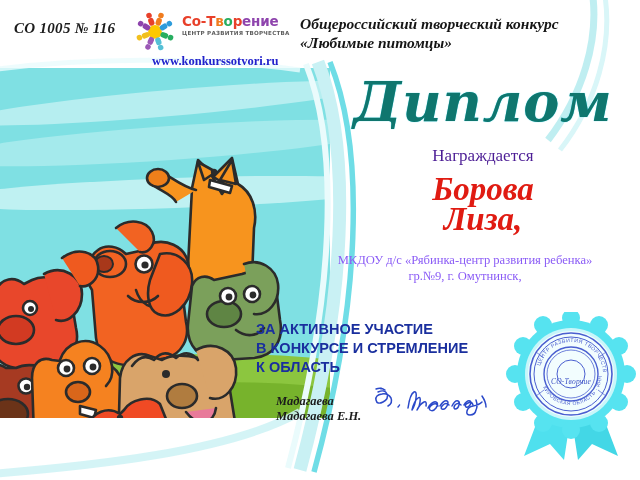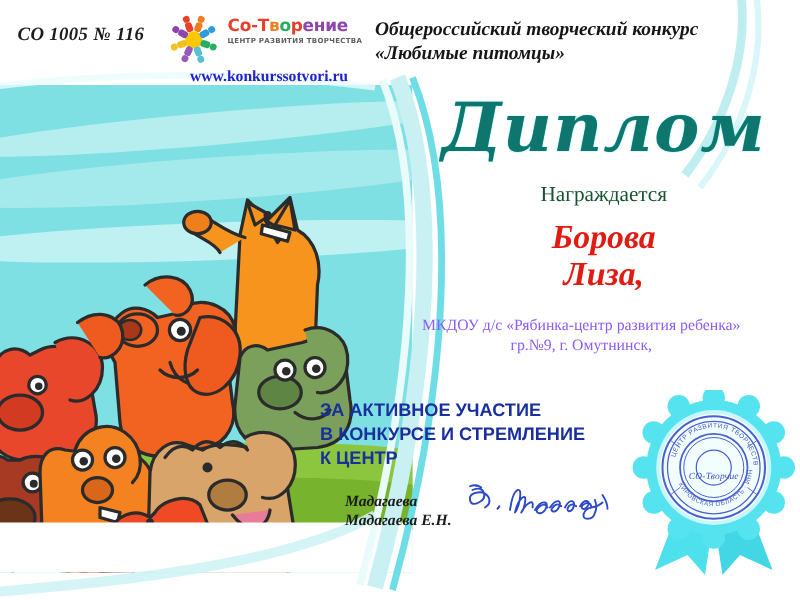--- a/index.html
+++ b/index.html
@@ -173,31 +173,31 @@
     letter-spacing: 1px;
     text-shadow: 0 0 1px #25d3e8;
   }
   .awarded-to {
     position: absolute;
     left: 352px;
     top: 146px;
     width: 262px;
     text-align: center;
     font-size: 17px;
-    color: #14532d;
+    color: #4c1d95;
   }
   .recipient {
     position: absolute;
     left: 352px;
     top: 174px;
     width: 262px;
     text-align: center;
     font-weight: bold;
     font-style: italic;
-    font-size: 27px;
+    font-size: 33px;
     line-height: 30px;
     color: #e01b12;
   }
   .institution {
     position: absolute;
     left: 290px;
     top: 252px;
     width: 350px;
     text-align: center;
     font-size: 12.6px;
@@ -429,21 +429,21 @@
     <div>Борова</div>
     <div>Лиза,</div>
   </div>
   <div class="institution">
     <div>МКДОУ д/с «Рябинка-центр развития ребенка»</div>
     <div>гр.№9, г. Омутнинск,</div>
   </div>
   <div class="reason">
     <div>ЗА АКТИВНОЕ УЧАСТИЕ</div>
     <div>В КОНКУРСЕ  И СТРЕМЛЕНИЕ</div>
-    <div>К ЦЕНТР</div>
+    <div>К ОБЛАСТЬ</div>
   </div>
 
   <div class="sign-block">
     <div>Мадагаева</div>
     <div>Мадагаева Е.Н.</div>
   </div>
 
   <svg class="signature" viewBox="0 0 135 38">
     <g fill="none" stroke="#2b49c9" stroke-width="1.5" stroke-linecap="round" stroke-linejoin="round">
       <path d="M8 6 q7 -3 9 2 q2 5 -4 8 q-6 3 -7 -2 q-1 -5 6 -6 q6 -1 9 4 q2 5 -3 8"></path>

